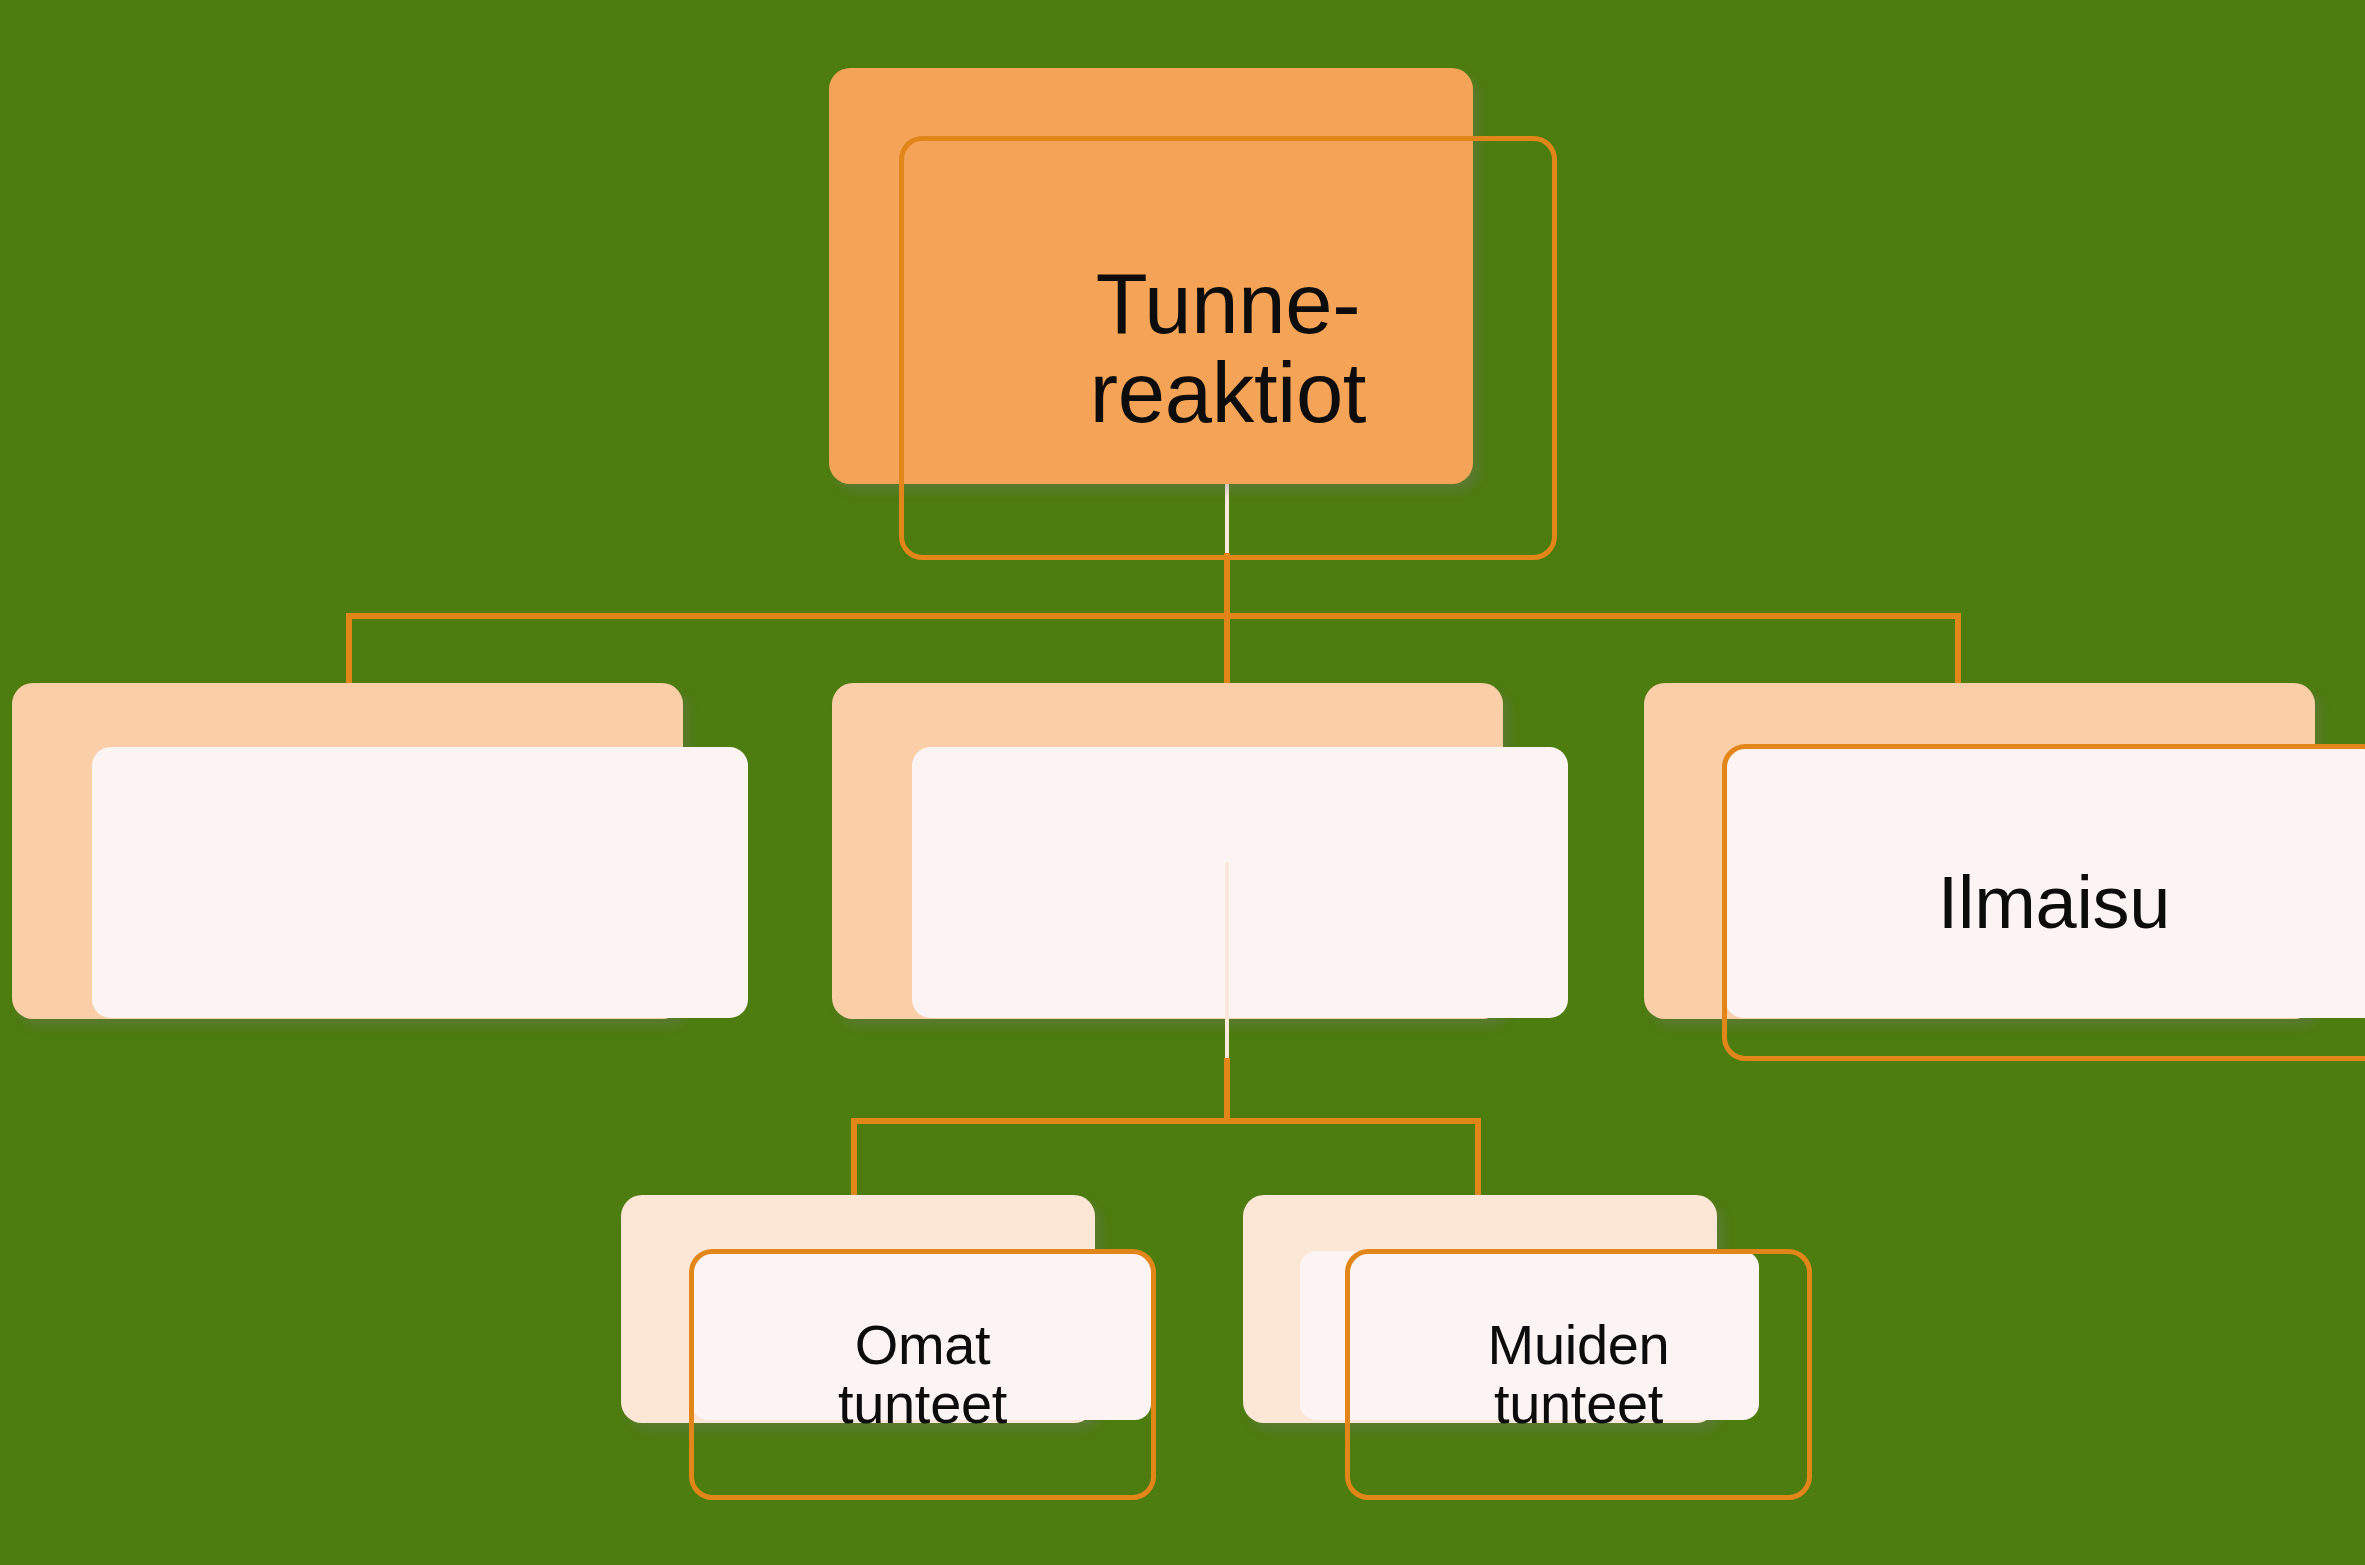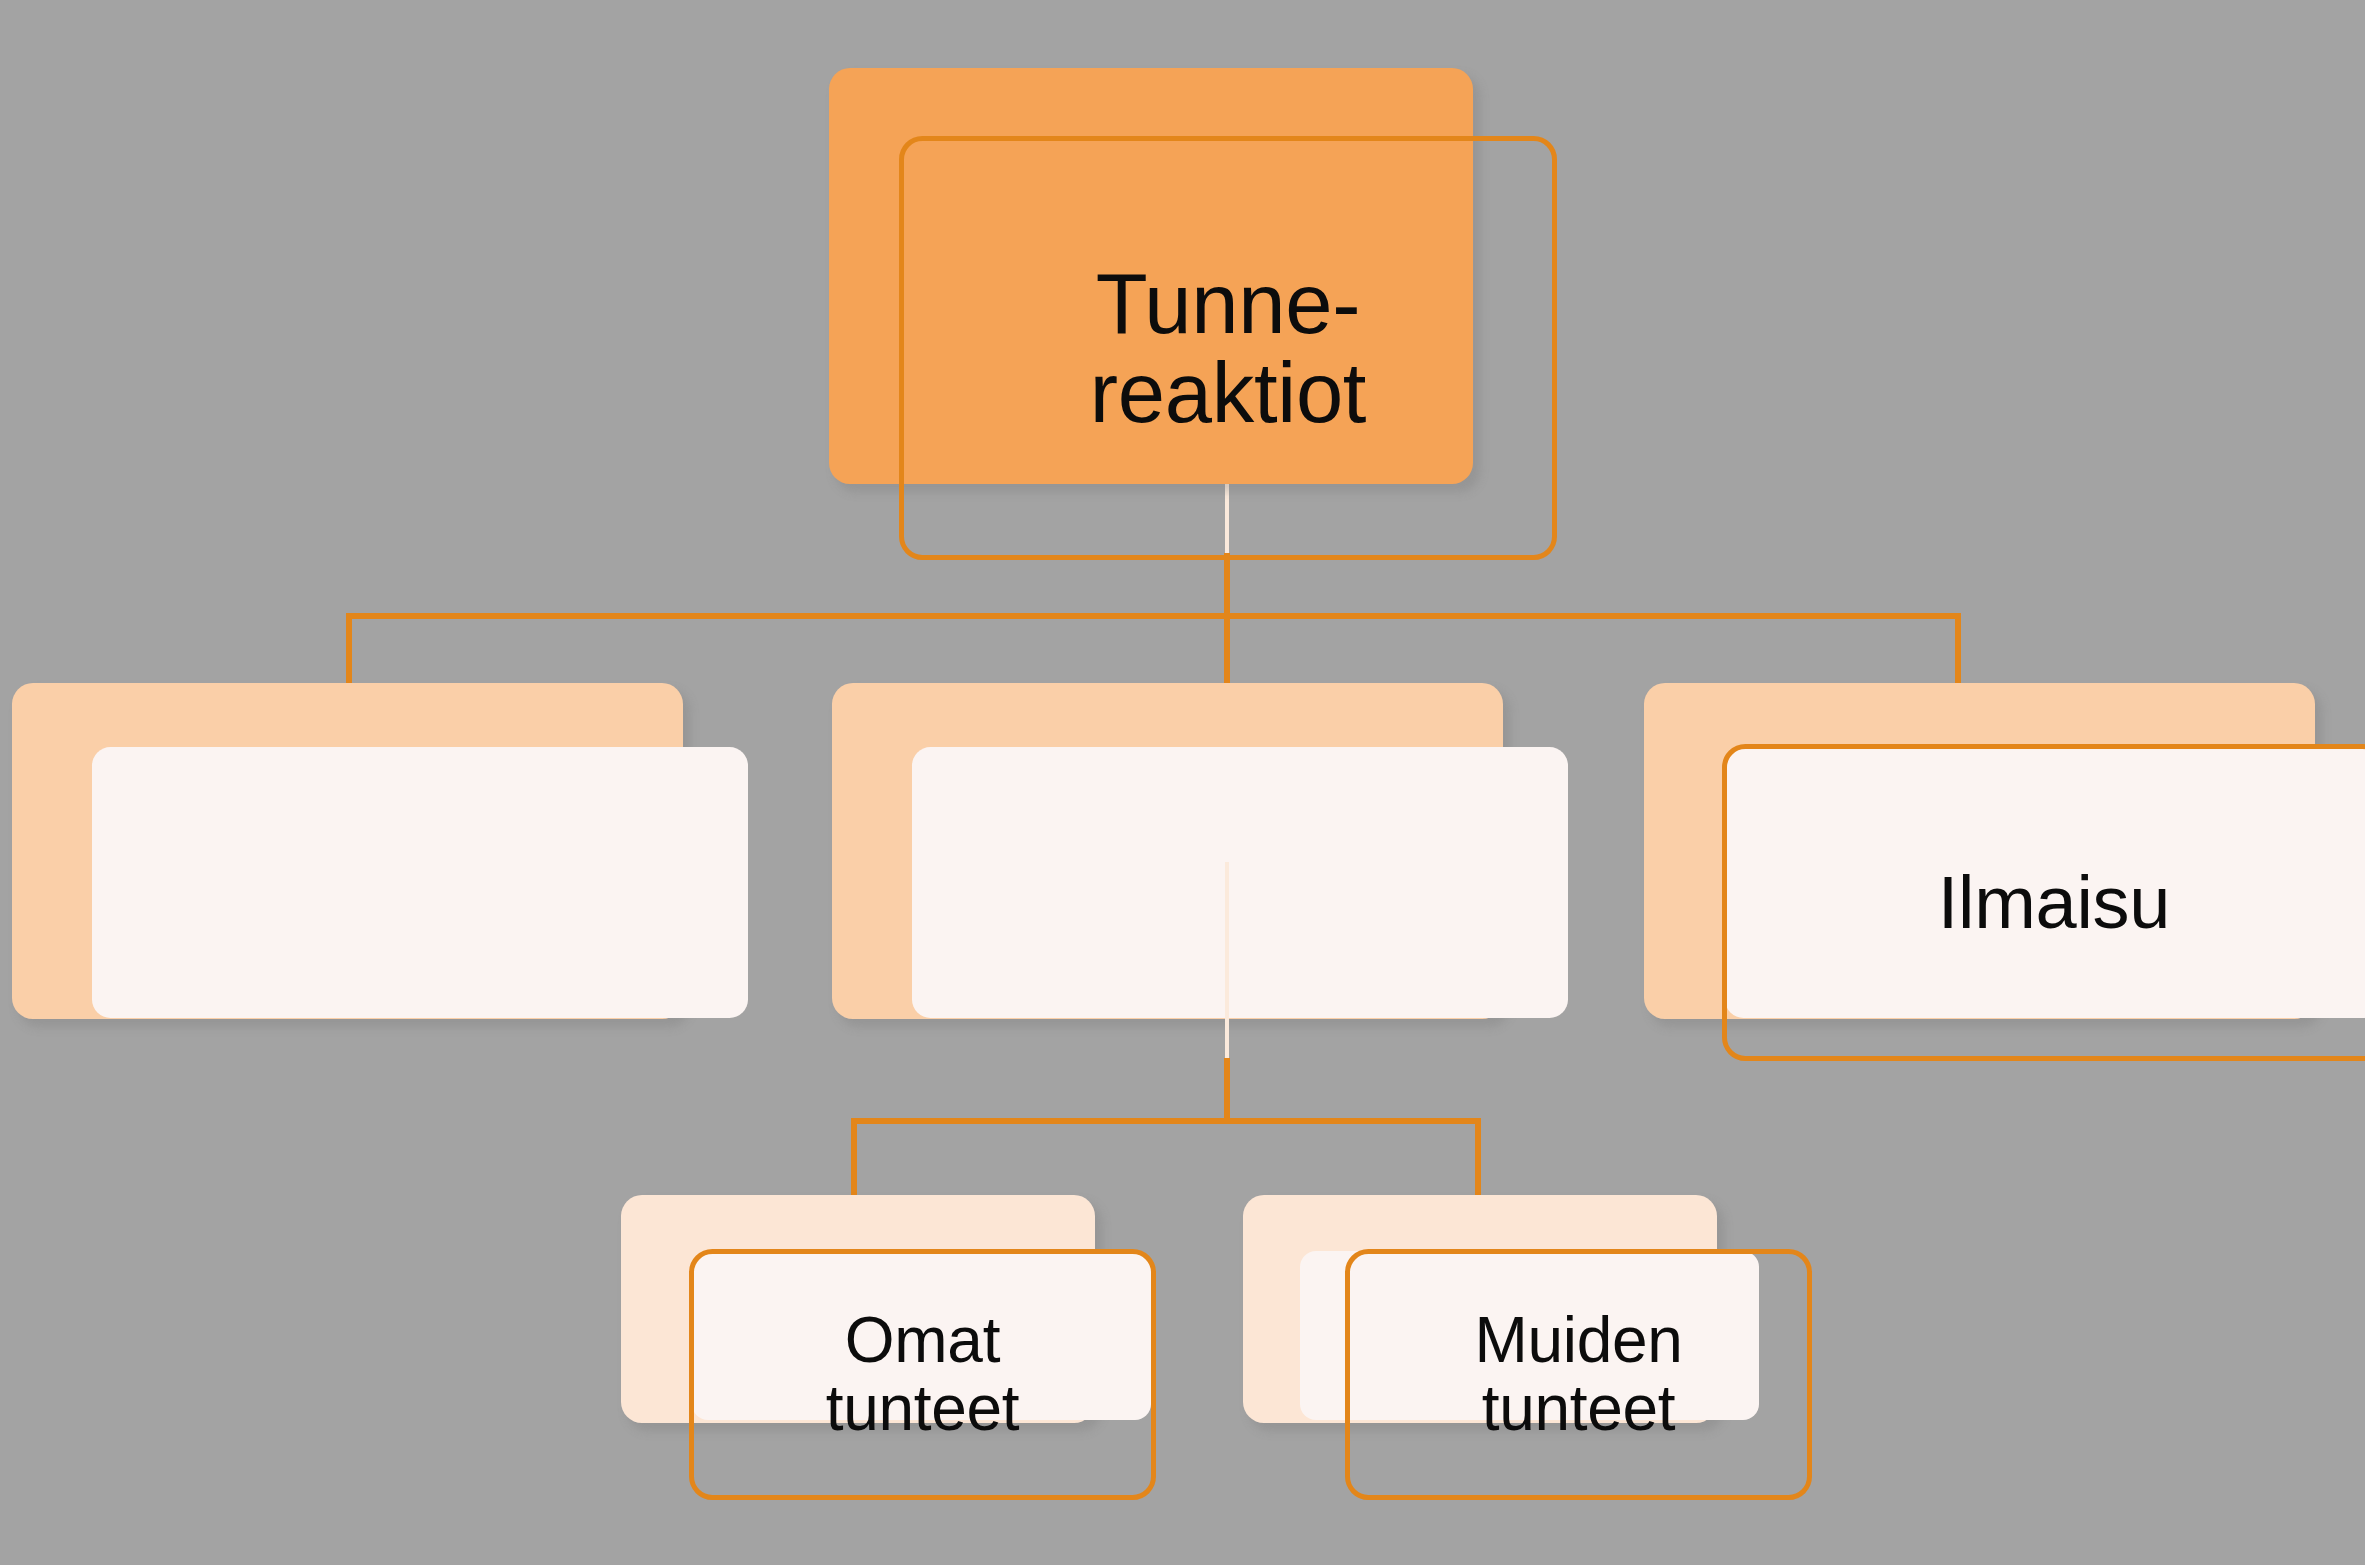--- a/index.html
+++ b/index.html
@@ -11,21 +11,21 @@
     width: 2366px;
     height: 1565px;
     font-family: "Liberation Sans", sans-serif;
     overflow: hidden;
   }
 
   #canvas {
     position: relative;
     width: 2366px;
     height: 1565px;
-    background: #a3a3a3;
+    background: #4d7c0f;
   }
 
   
   .conn {
     position: absolute;
     background: #E3861A;
   }
   .conn-v { width: 5.5px; }
   .conn-h { height: 5.5px; }
   
@@ -54,21 +54,21 @@
     text-align: center;
     line-height: 1.05;
     white-space: pre-line;
     letter-spacing: -0.3px;
     font-weight: 400;
   }
 
   
   .lvl1 .card-label { font-size: 85px; }
   .lvl2 .card-label { font-size: 74px; }
-  .lvl3 .card-label { font-size: 64px; }
+  .lvl3 .card-label { font-size: 56px; }
 </style>
 </head>
 <body>
 
 <div id="canvas">
 
   <div class="conn conn-v conn-faint" style="left:1225px; top:185px; width:3.7px; height:373px;"></div>
 
   <div class="conn conn-v" style="left:1224px; top:553px; height:65px;"></div>
 

